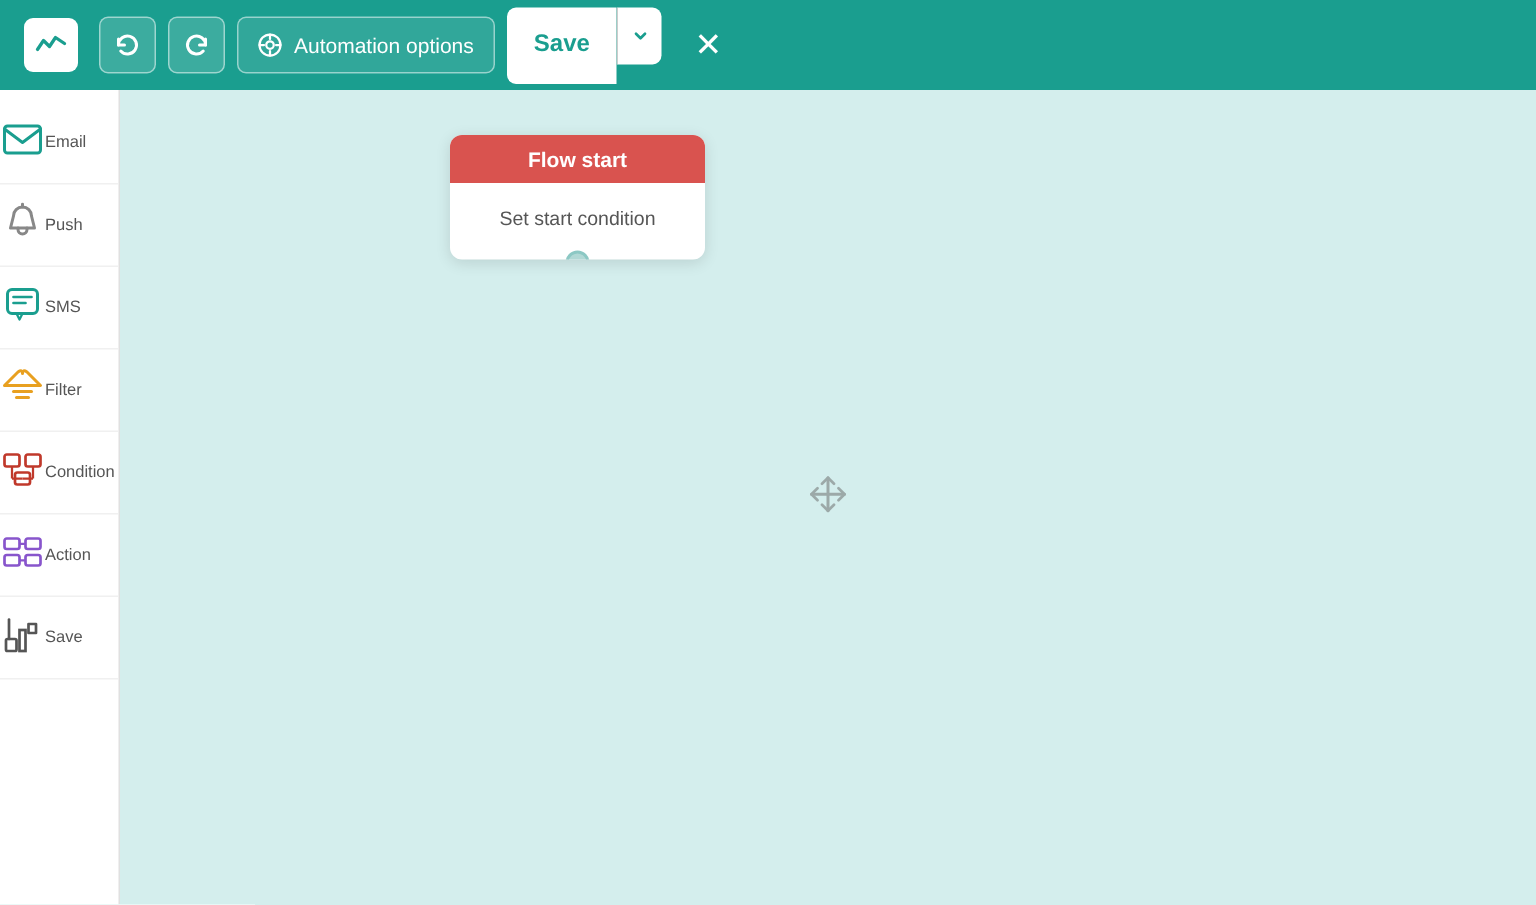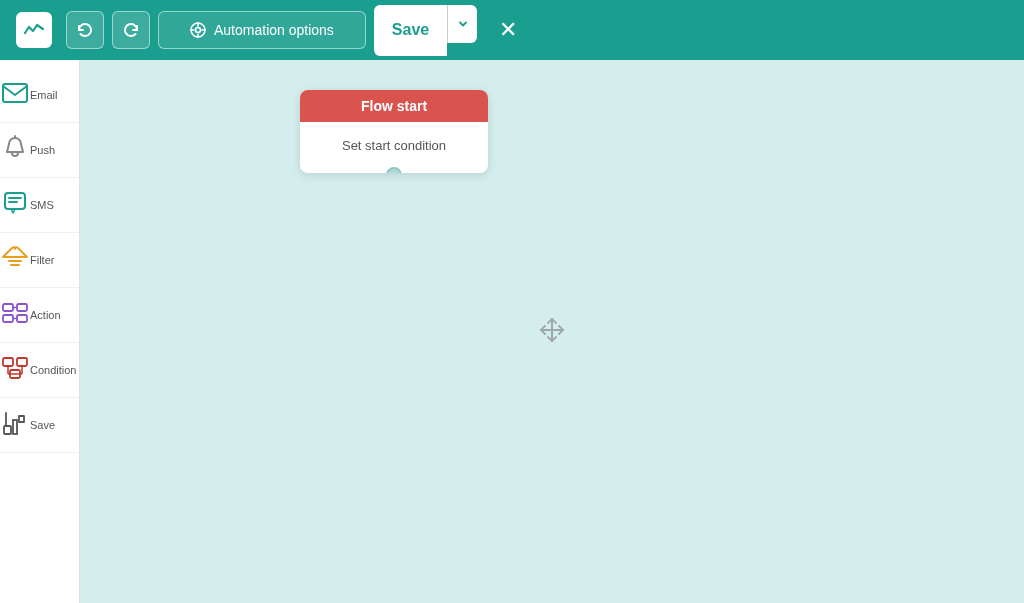--- a/index.html
+++ b/index.html
@@ -48,21 +48,21 @@
       display: flex; align-items: center; justify-content: center;
       cursor: pointer;
       color: white;
     }
 
     .btn-automation {
       background: rgba(255,255,255,0.1);
       border: 1.5px solid rgba(255,255,255,0.5);
       border-radius: 6px;
       height: 38px;
-      padding: 0 31px;
+      padding: 0 13px;
       display: flex; align-items: center; gap: 8px;
       cursor: pointer;
       color: white;
       font-size: 14px;
       font-weight: 500;
     }
 
     .btn-save-group { display: flex; }
     .btn-save {
       background: white;
@@ -146,21 +146,21 @@
     }
 
     
     .flow-card {
       position: absolute;
       top: 30px;
       left: 220px;
       background: white;
       border-radius: 8px;
       box-shadow: 0 2px 10px rgba(0,0,0,0.12);
-      width: 188px;
+      width: 170px;
       overflow: hidden;
     }
     .flow-card-header {
       background: #d9534f;
       color: white;
       text-align: center;
       padding: 8px 12px;
       font-size: 14px;
       font-weight: 600;
     }
@@ -284,44 +284,44 @@
           <line x1="8" y1="16" x2="20" y2="16" stroke="#e8a020" stroke-width="2" stroke-linecap="round"></line>
           <line x1="10" y1="20" x2="18" y2="20" stroke="#e8a020" stroke-width="2" stroke-linecap="round"></line>
         </svg>
       </div>
       <span class="sidebar-label">Filter</span>
     </div>
 
     <div class="sidebar-item">
       <div class="sidebar-icon">
         <svg width="28" height="26" viewBox="0 0 28 26" fill="none">
-          <rect x="2" y="4" width="10" height="7" rx="1.5" stroke="#8855cc" stroke-width="1.8"></rect>
-          <rect x="16" y="4" width="10" height="7" rx="1.5" stroke="#8855cc" stroke-width="1.8"></rect>
-          <rect x="2" y="15" width="10" height="7" rx="1.5" stroke="#8855cc" stroke-width="1.8"></rect>
-          <rect x="16" y="15" width="10" height="7" rx="1.5" stroke="#8855cc" stroke-width="1.8"></rect>
-          <line x1="12" y1="7.5" x2="16" y2="7.5" stroke="#8855cc" stroke-width="1.5"></line>
-          <line x1="12" y1="18.5" x2="16" y2="18.5" stroke="#8855cc" stroke-width="1.5"></line>
-        </svg>
-      </div>
-      <span class="sidebar-label">Action</span>
-    </div>
-
-    <div class="sidebar-item">
-      <div class="sidebar-icon">
-        <svg width="28" height="26" viewBox="0 0 28 26" fill="none">
           <rect x="2" y="3" width="10" height="8" rx="1.5" stroke="#c0392b" stroke-width="1.8"></rect>
           <rect x="16" y="3" width="10" height="8" rx="1.5" stroke="#c0392b" stroke-width="1.8"></rect>
           <rect x="9" y="15" width="10" height="8" rx="1.5" stroke="#c0392b" stroke-width="1.8"></rect>
           <line x1="7" y1="11" x2="7" y2="19" stroke="#c0392b" stroke-width="1.5"></line>
           <line x1="21" y1="11" x2="21" y2="19" stroke="#c0392b" stroke-width="1.5"></line>
           <line x1="7" y1="19" x2="14" y2="19" stroke="#c0392b" stroke-width="1.5"></line>
           <line x1="21" y1="19" x2="14" y2="19" stroke="#c0392b" stroke-width="1.5"></line>
         </svg>
       </div>
       <span class="sidebar-label">Condition</span>
+    </div>
+
+    <div class="sidebar-item">
+      <div class="sidebar-icon">
+        <svg width="28" height="26" viewBox="0 0 28 26" fill="none">
+          <rect x="2" y="4" width="10" height="7" rx="1.5" stroke="#8855cc" stroke-width="1.8"></rect>
+          <rect x="16" y="4" width="10" height="7" rx="1.5" stroke="#8855cc" stroke-width="1.8"></rect>
+          <rect x="2" y="15" width="10" height="7" rx="1.5" stroke="#8855cc" stroke-width="1.8"></rect>
+          <rect x="16" y="15" width="10" height="7" rx="1.5" stroke="#8855cc" stroke-width="1.8"></rect>
+          <line x1="12" y1="7.5" x2="16" y2="7.5" stroke="#8855cc" stroke-width="1.5"></line>
+          <line x1="12" y1="18.5" x2="16" y2="18.5" stroke="#8855cc" stroke-width="1.5"></line>
+        </svg>
+      </div>
+      <span class="sidebar-label">Action</span>
     </div>
 
     <div class="sidebar-item">
       <div class="sidebar-icon">
         <svg width="26" height="26" viewBox="0 0 26 26" fill="none">
           <rect x="2" y="16" width="7" height="8" rx="1" stroke="#555" stroke-width="1.8"></rect>
           <rect x="11" y="10" width="4" height="14" rx="0" stroke="#555" stroke-width="1.8"></rect>
           <path d="M17 6 L22 6 L22 12 L17 12 Z" stroke="#555" stroke-width="1.8" stroke-linejoin="round"></path>
           <line x1="4" y1="3" x2="4" y2="16" stroke="#555" stroke-width="1.8" stroke-linecap="round"></line>
         </svg>

